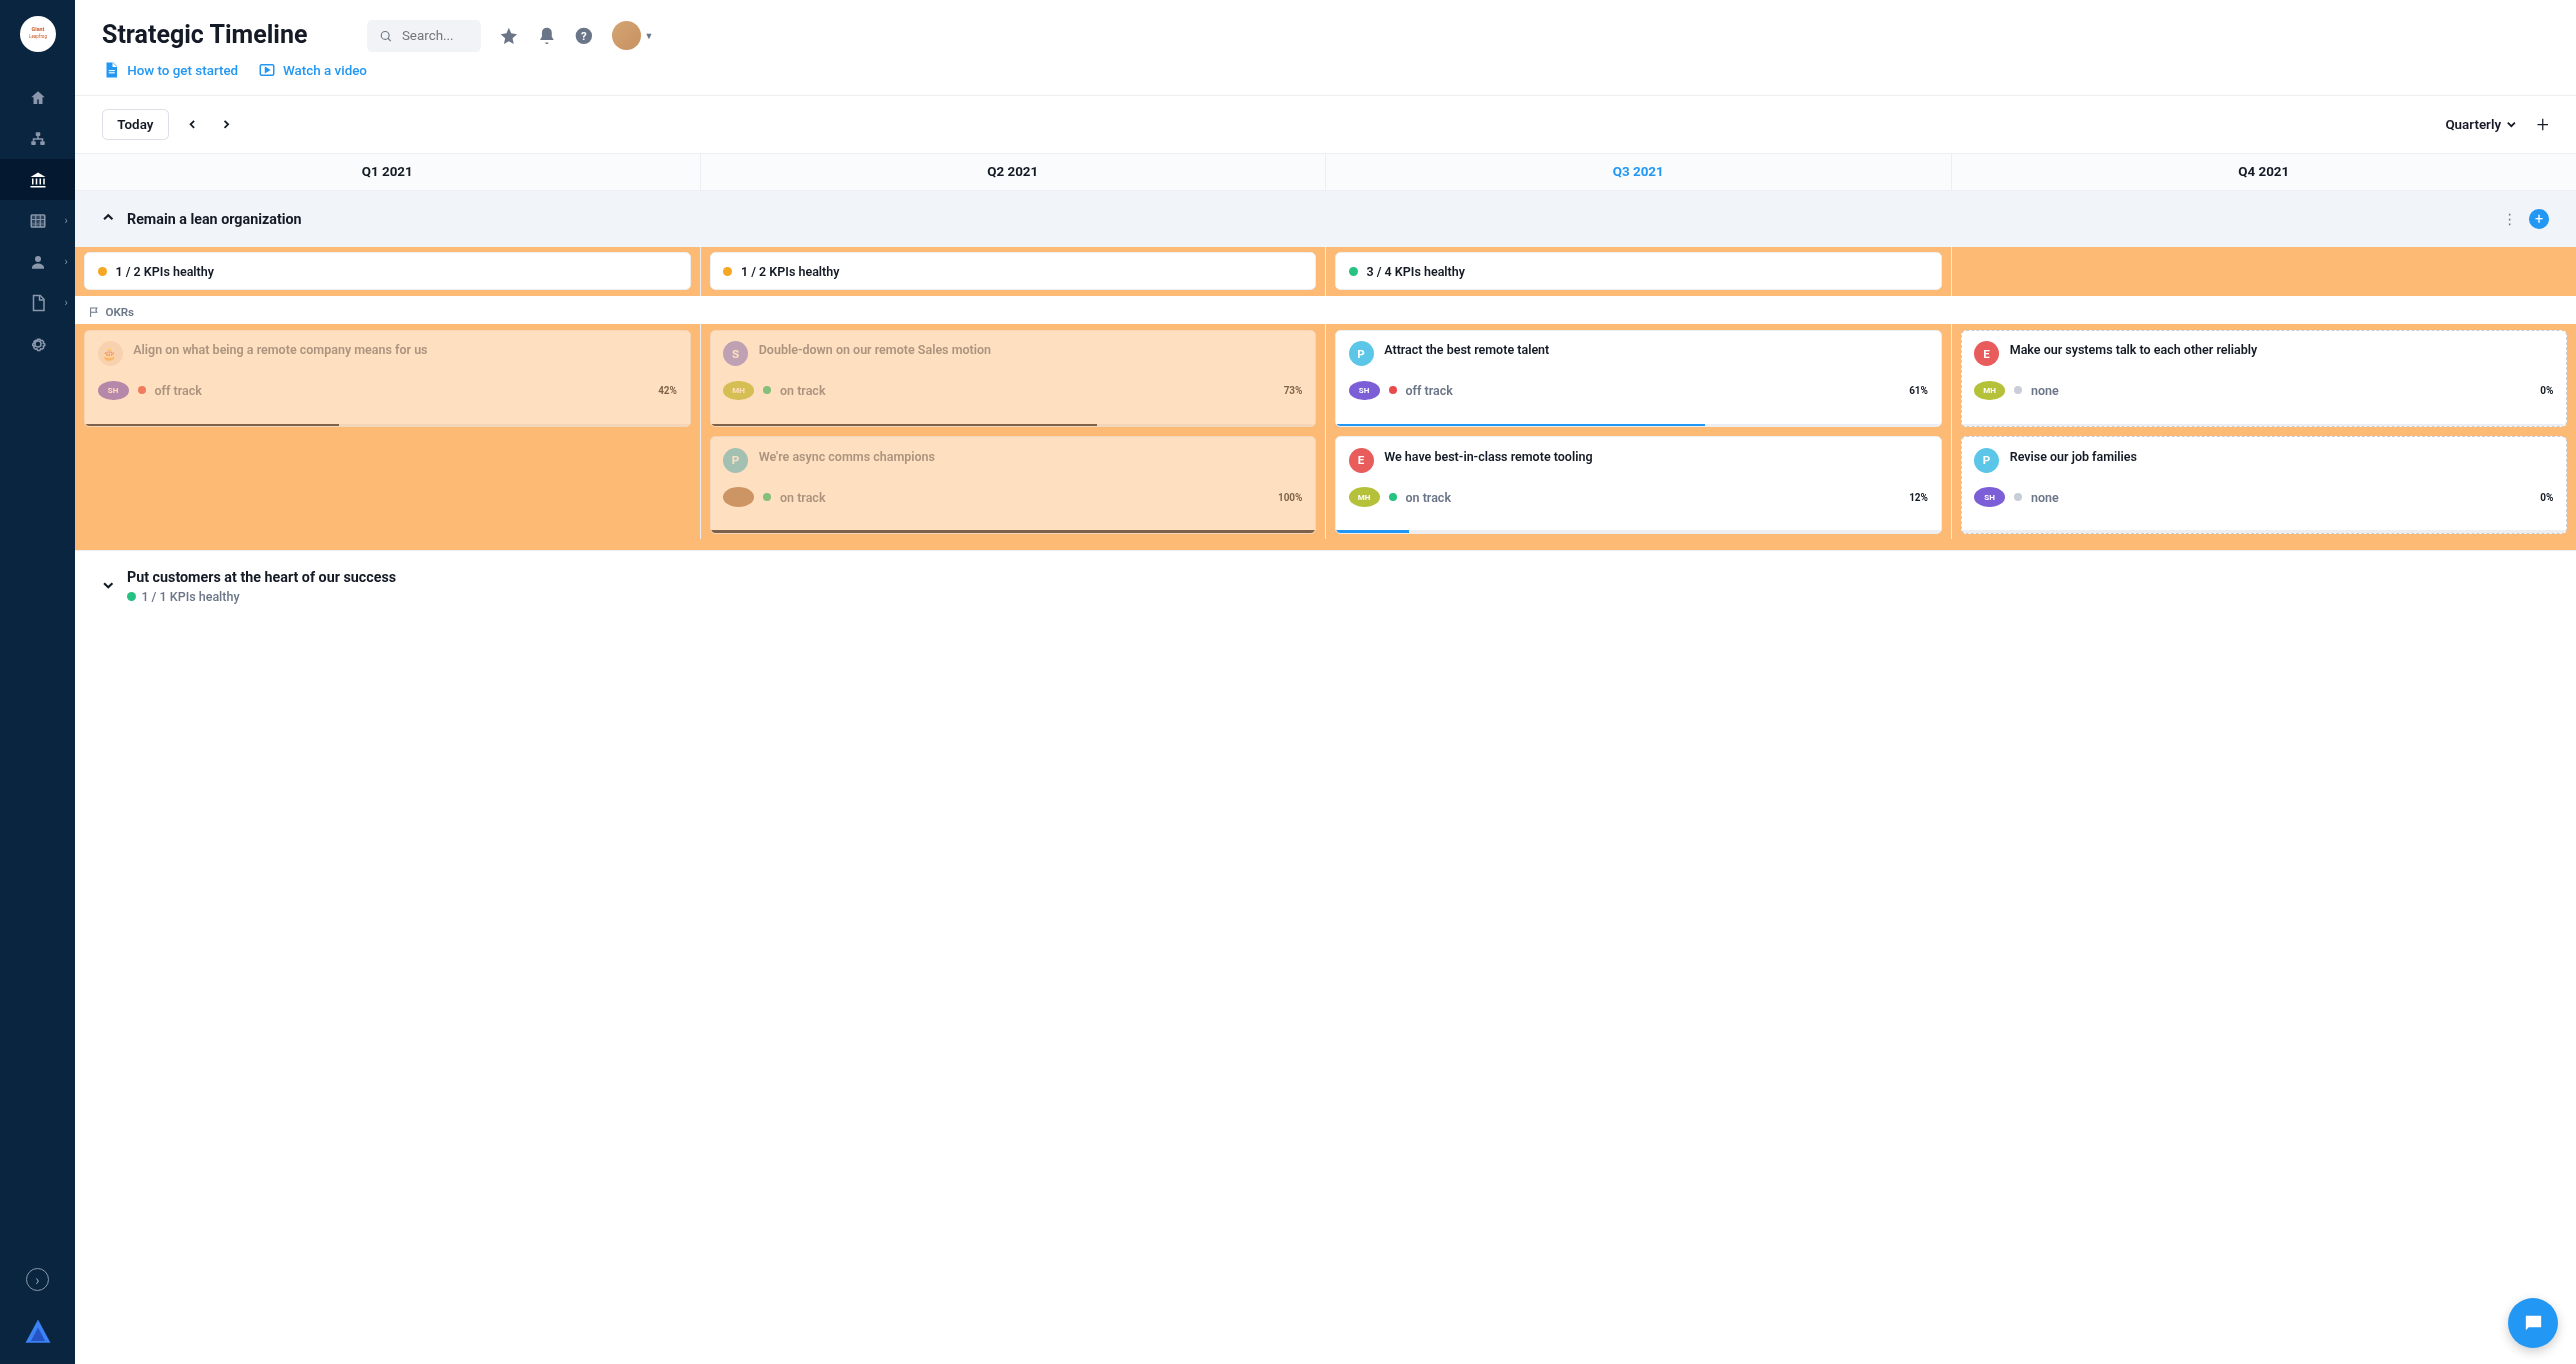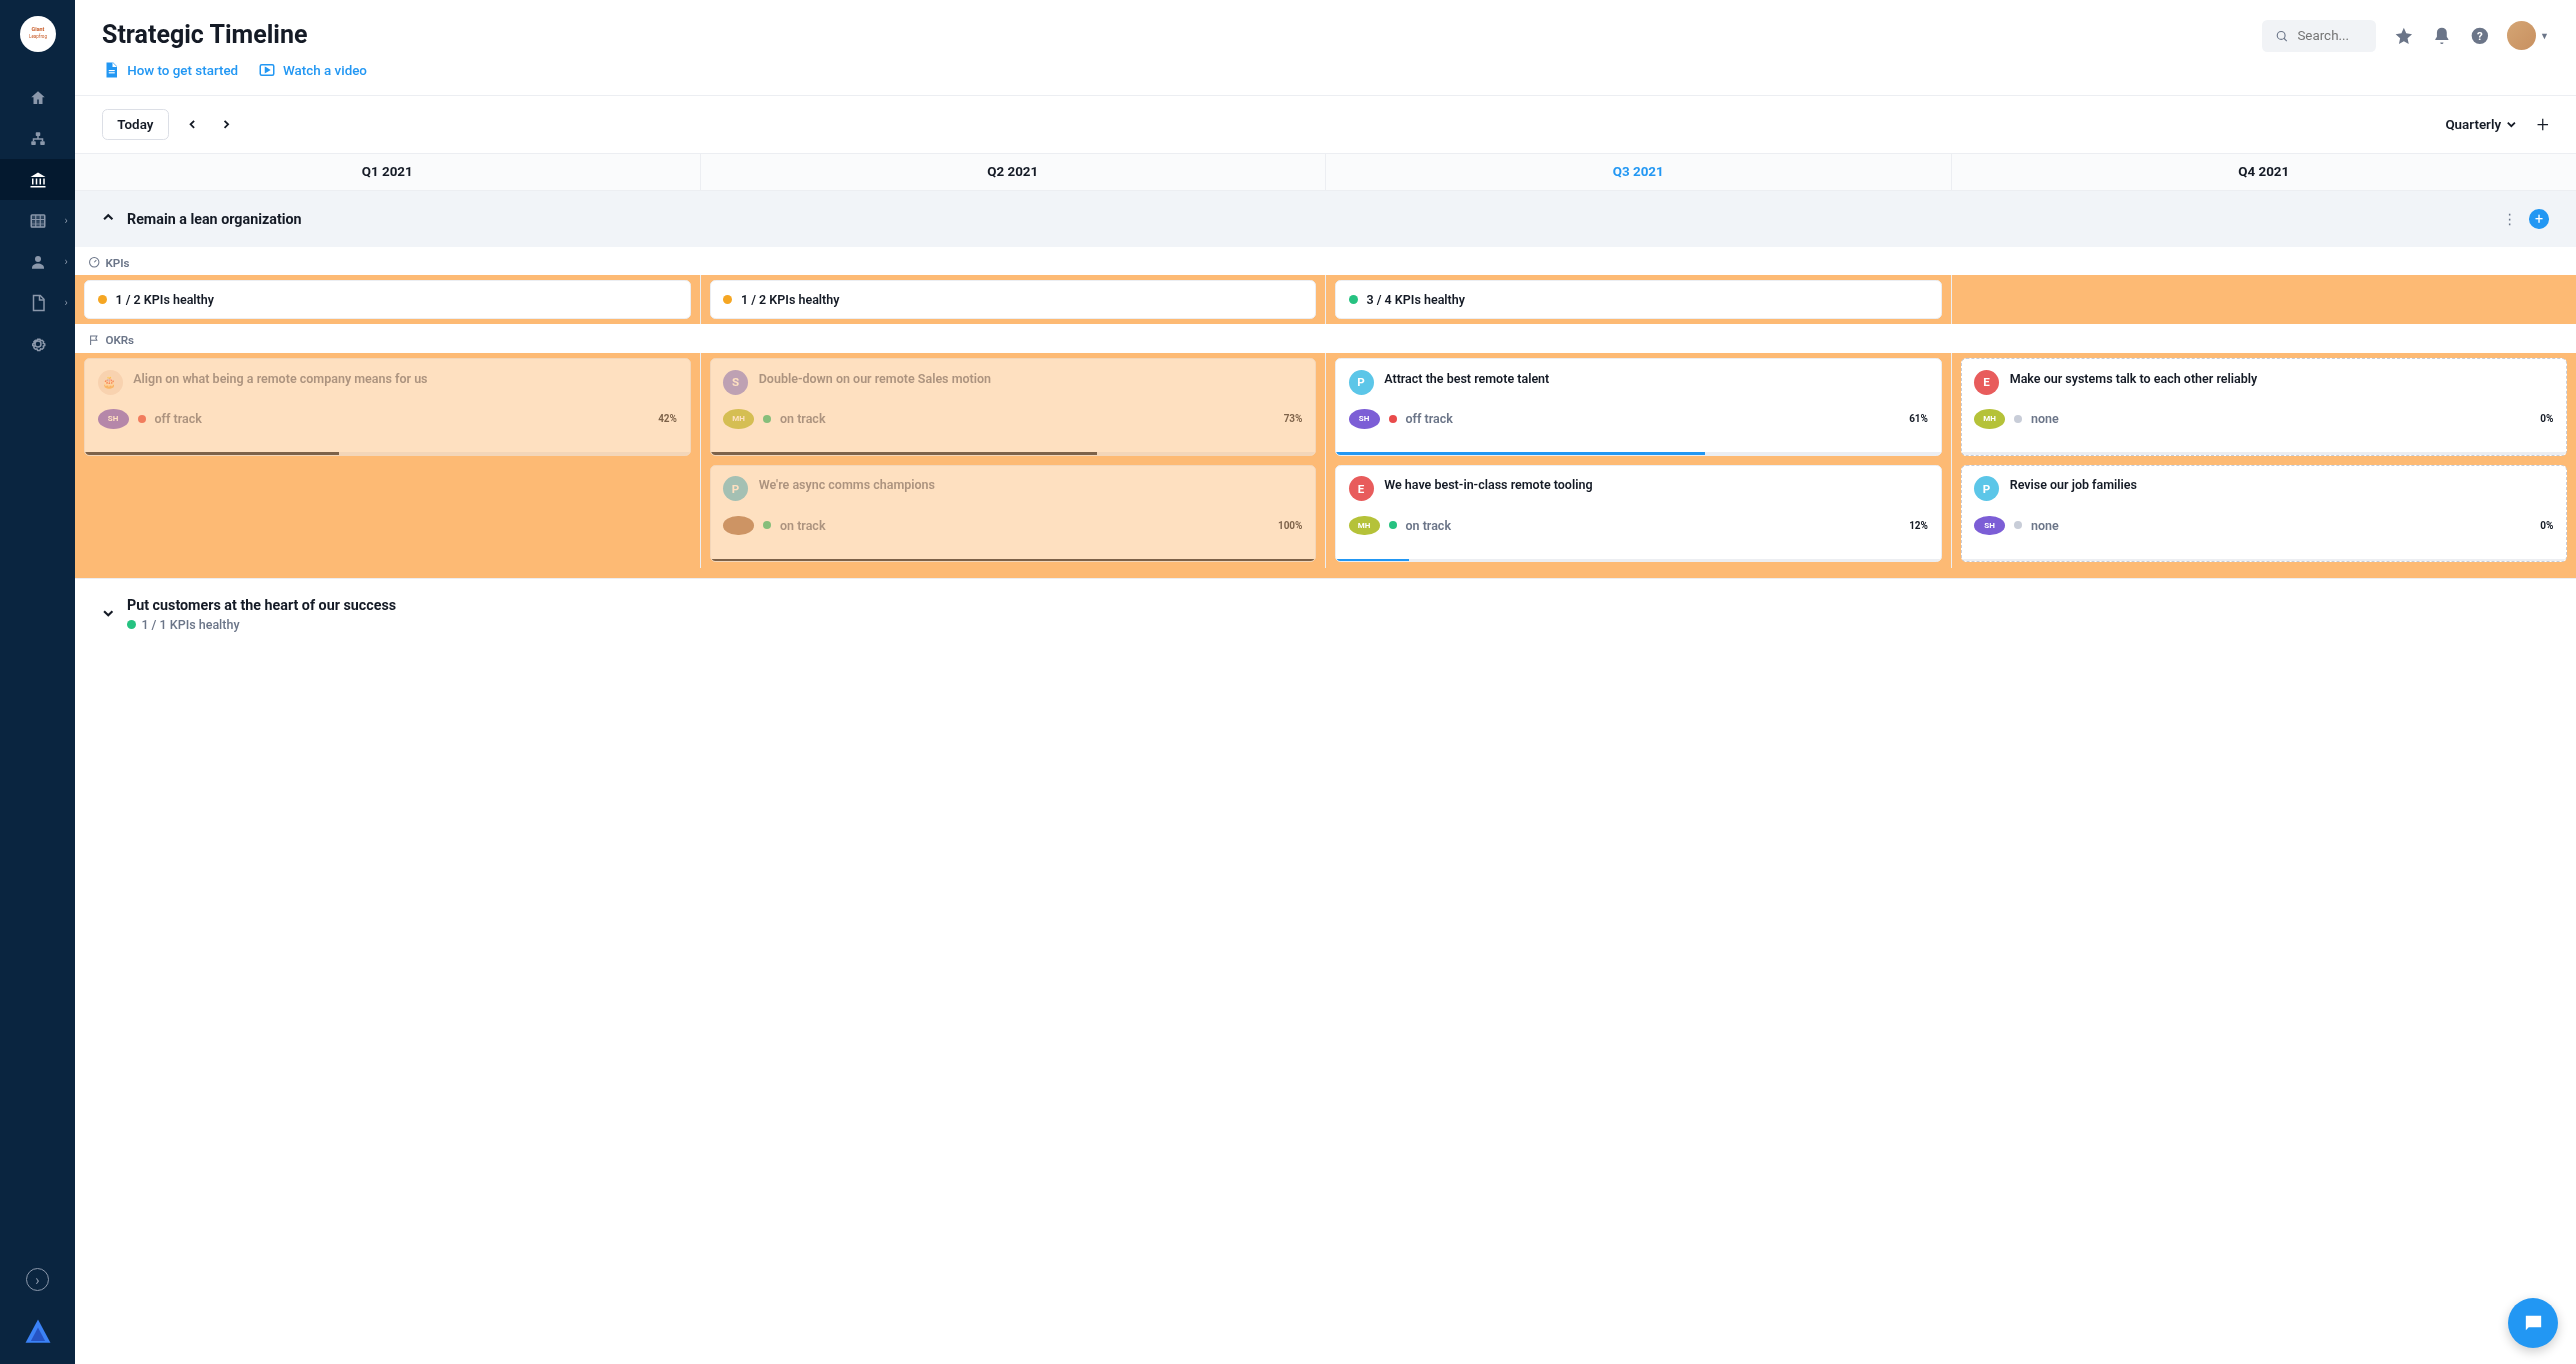--- a/index.html
+++ b/index.html
@@ -14,21 +14,21 @@
 .nav-item .chev { position: absolute; right: 7.2px; font-size: 10.7px; }
 .nav-item svg { width: 18px; height: 18px; }
 .sidebar-bottom { margin-top: auto; width: 100%; display: flex; flex-direction: column; align-items: center; padding-bottom: 16px; }
 .sidebar-bottom .circ { width: 23px; height: 23px; border: 1.8px solid #8b98ab; border-radius: 50%; display: flex; align-items: center; justify-content: center; color: #8b98ab; margin-bottom: 25px; cursor: pointer; }
 .sidebar-logo2 { width: 32px; height: 32px; }
 
 
 .main { flex: 1; display: flex; flex-direction: column; overflow: hidden; }
 
 
-.header { padding: 19.7px 27px 16px 27px; border-bottom: 0.9px solid #eceef2; display: flex; justify-content: space-between; align-items: flex-start; }
+.header { padding: 19.7px 27px 16px 27px; border-bottom: 0.9px solid #eceef2; display: flex; justify-content: flex-start; align-items: flex-start; }
 .header-left h1 { font-size: 25px; font-weight: 700; color: #151b26; margin-bottom: 12.5px; }
 .header-links { display: flex; gap: 19.7px; align-items: center; }
 .header-link { display: flex; align-items: center; gap: 7.2px; color: #2297f3; font-size: 13.4px; font-weight: 500; cursor: pointer; }
 .header-link svg { width: 18px; height: 18px; }
 .header-right { display: flex; align-items: center; gap: 18px; }
 .search-box { display: flex; align-items: center; background: #f1f3f6; border-radius: 5.4px; padding: 7.2px 12.5px; width: 114px; gap: 9px; }
 .search-box input { border: none; background: transparent; outline: none; font-size: 13.4px; color: #6b7588; width: 100%; }
 .header-icon { color: #6b7588; cursor: pointer; display: flex; }
 .header-icon svg { width: 19.7px; height: 19.7px; }
 .avatar { width: 29px; height: 29px; border-radius: 50%; background: linear-gradient(135deg,#d4a574,#c89060); display: flex; align-items: center; cursor: pointer; }
@@ -251,27 +251,20 @@
       <span class="chev-t"><svg width="12.5" height="12.5" viewBox="0 0 12 12">
             <path d="M2 8l4-4 4 4" fill="none" stroke="#151b26" stroke-width="2"></path>
           </svg></span>
       <span class="section-title">Remain a lean organization</span>
       <div class="section-actions">
         <span class="dots">⋮</span>
         <span class="add">+</span>
       </div>
     </div>
 
-    <div class="row-label">
-      <svg width="12.5" height="12.5" viewBox="0 0 24 24" fill="none" stroke="#6b7588" stroke-width="2">
-          <circle cx="12" cy="12" r="9"></circle>
-          <path d="M12 12l4-4"></path>
-        </svg>
-      <span>KPIs</span>
-    </div>
 
     <div class="cards-row">
       <div class="card-col">
         <div class="kpi-card">
             <span class="dot amber"></span>
             <span>1 / 2 KPIs healthy</span>
           </div>
       </div>
       <div class="card-col">
         <div class="kpi-card">

